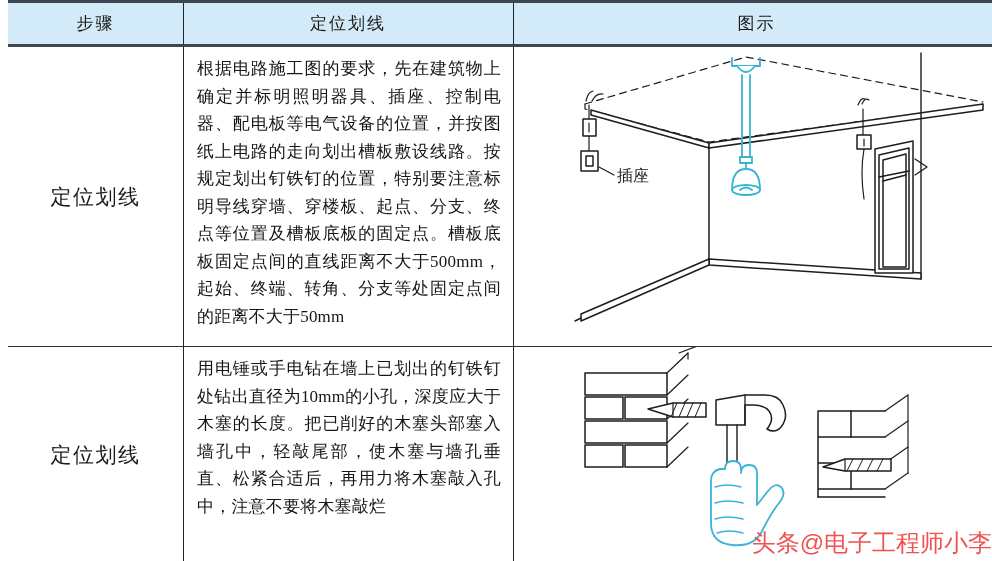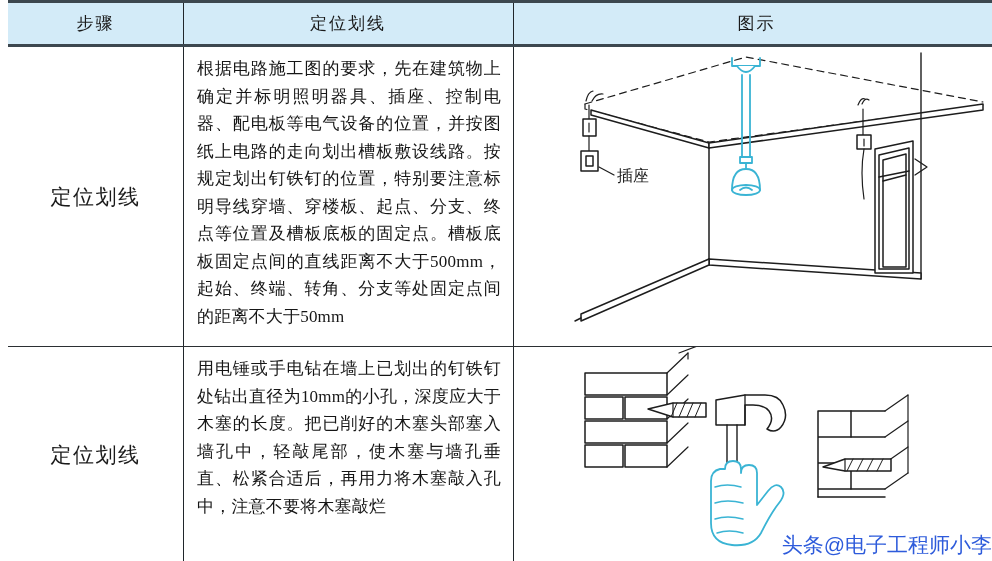--- a/index.html
+++ b/index.html
@@ -109,22 +109,22 @@
     height: 100%;
   }
   .fig-wrap svg { display: block; }
 
   
   .watermark {
     position: absolute;
     right: 8px;
     bottom: 4px;
     font-family: "Liberation Sans", "DejaVu Sans", sans-serif;
-    font-size: 21px;
-    color: #1d4ed8;
+    font-size: 24px;
+    color: #ef4444;
     letter-spacing: 0px;
     white-space: nowrap;
     opacity: 0.92;
     pointer-events: none;
   }
 </style>
 </head>
 <body>
 
 <div class="sheet">

